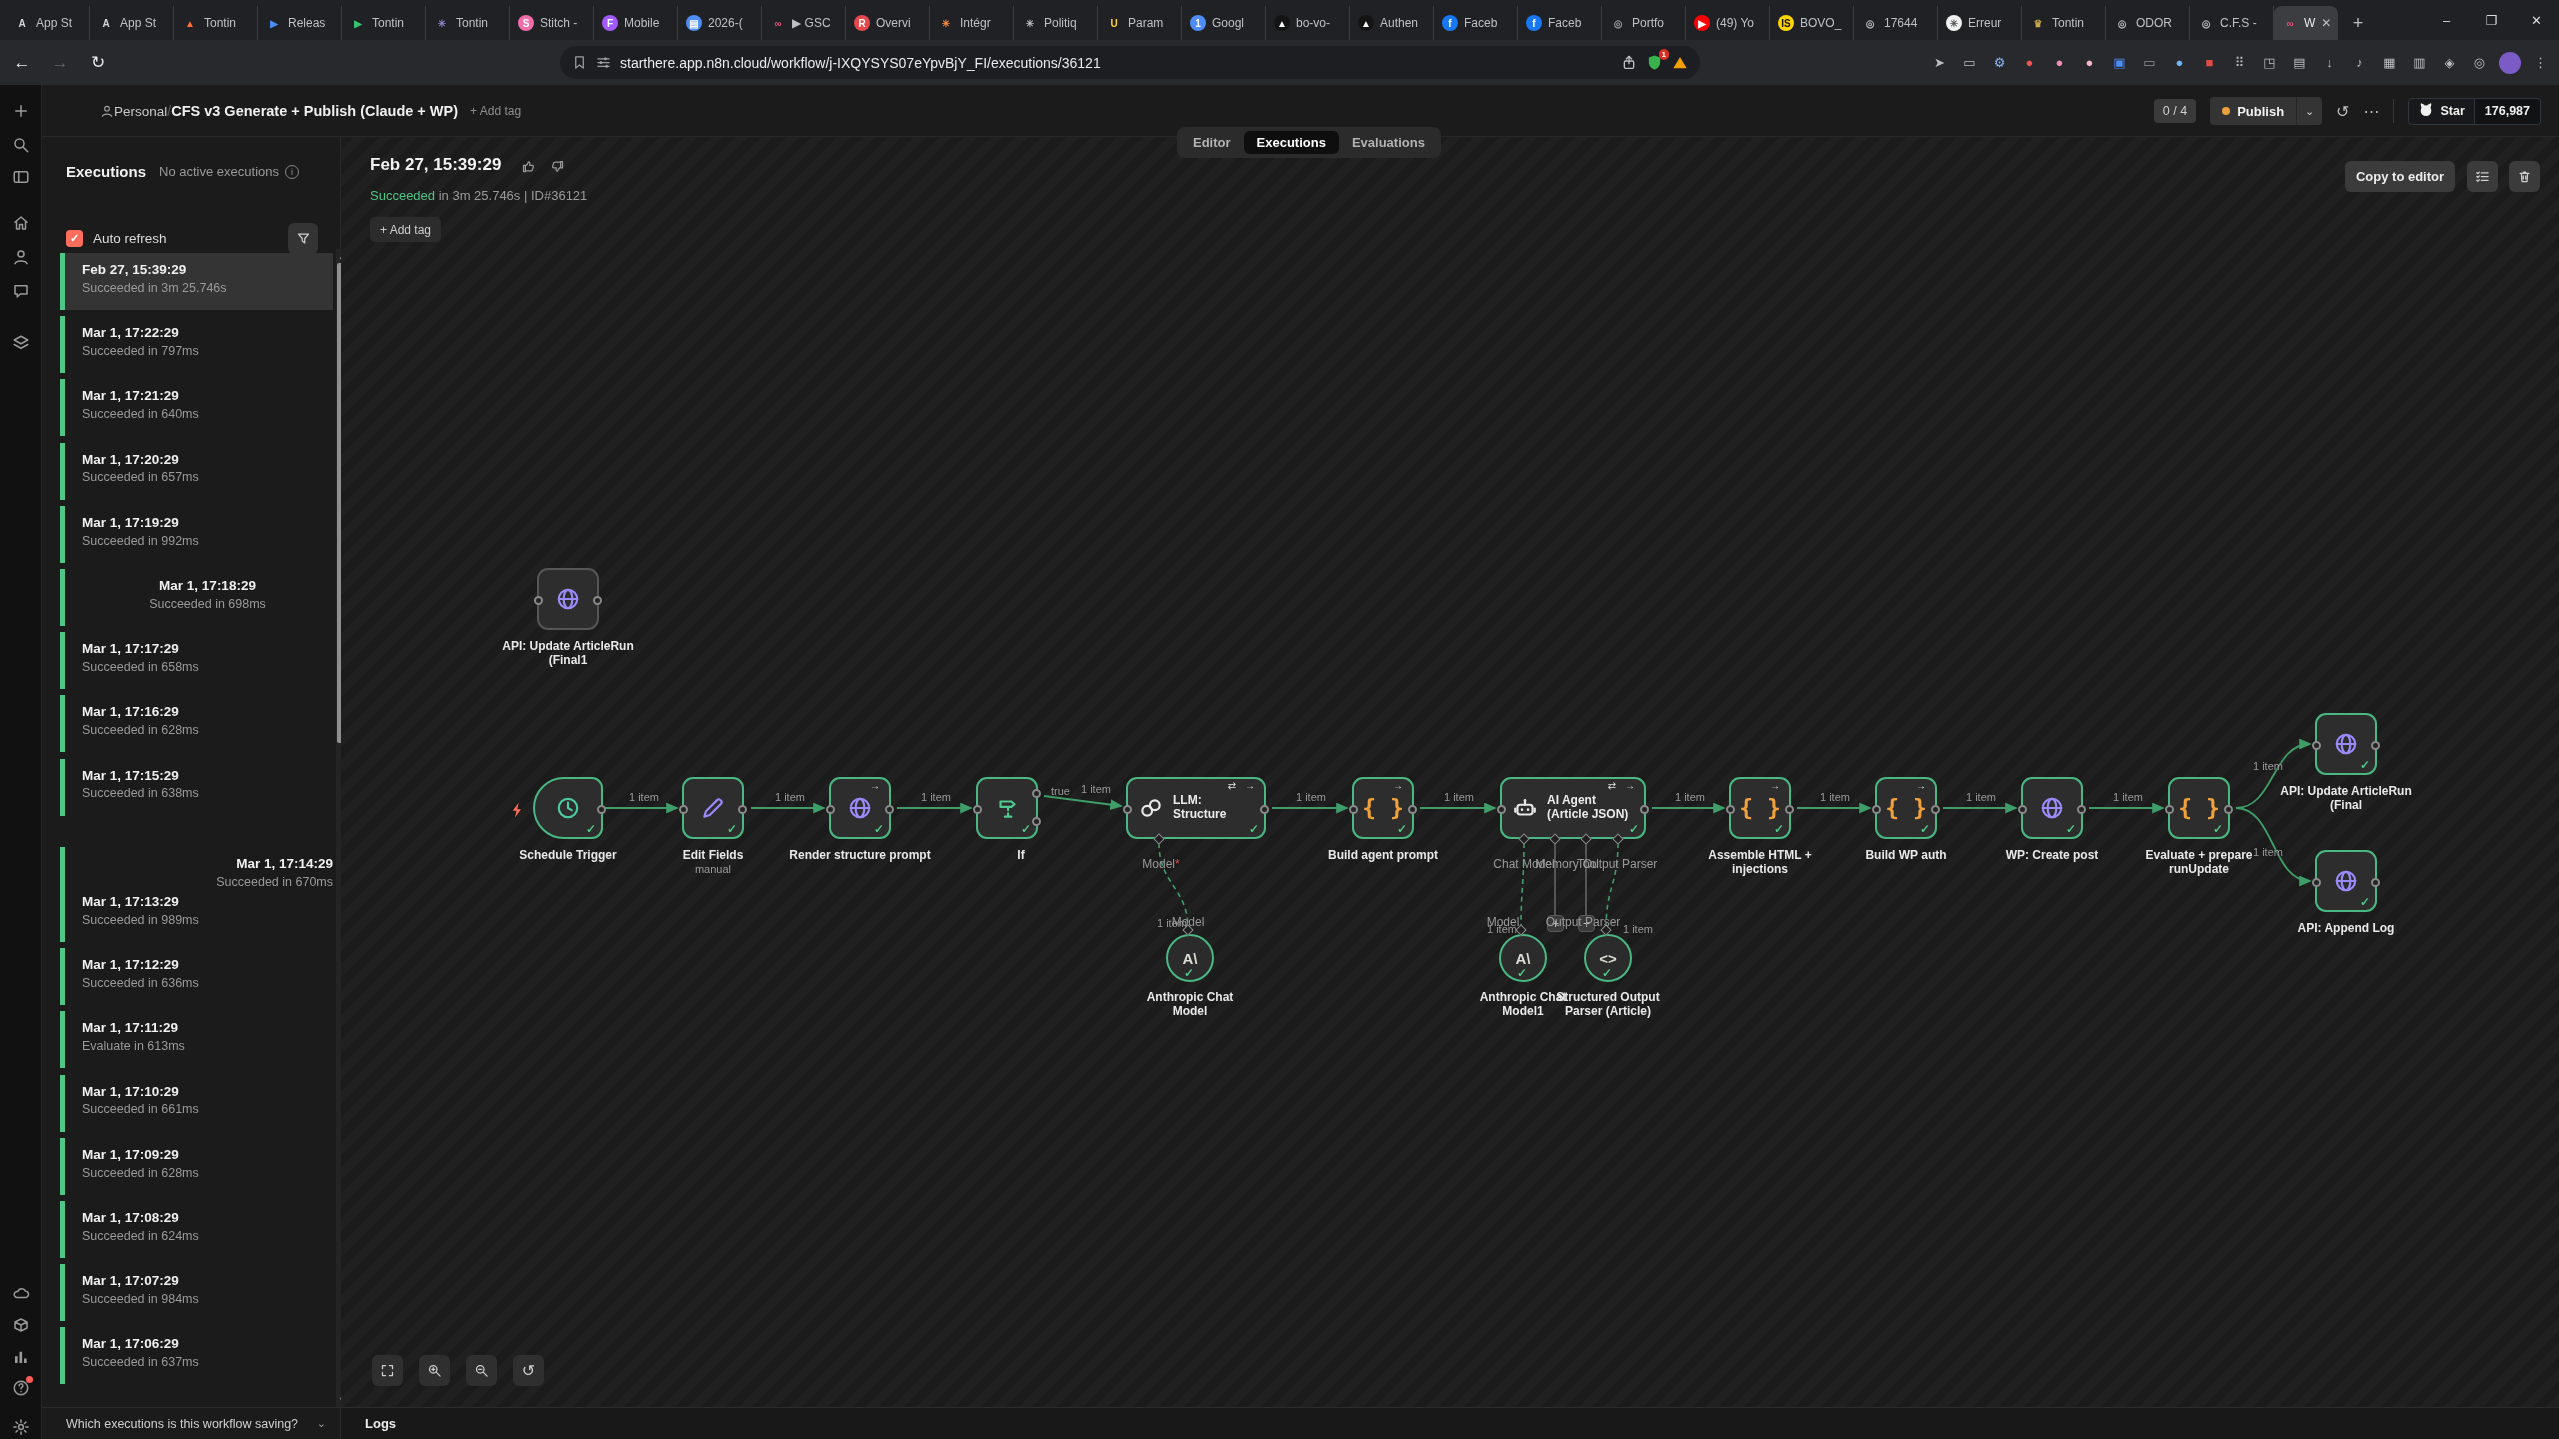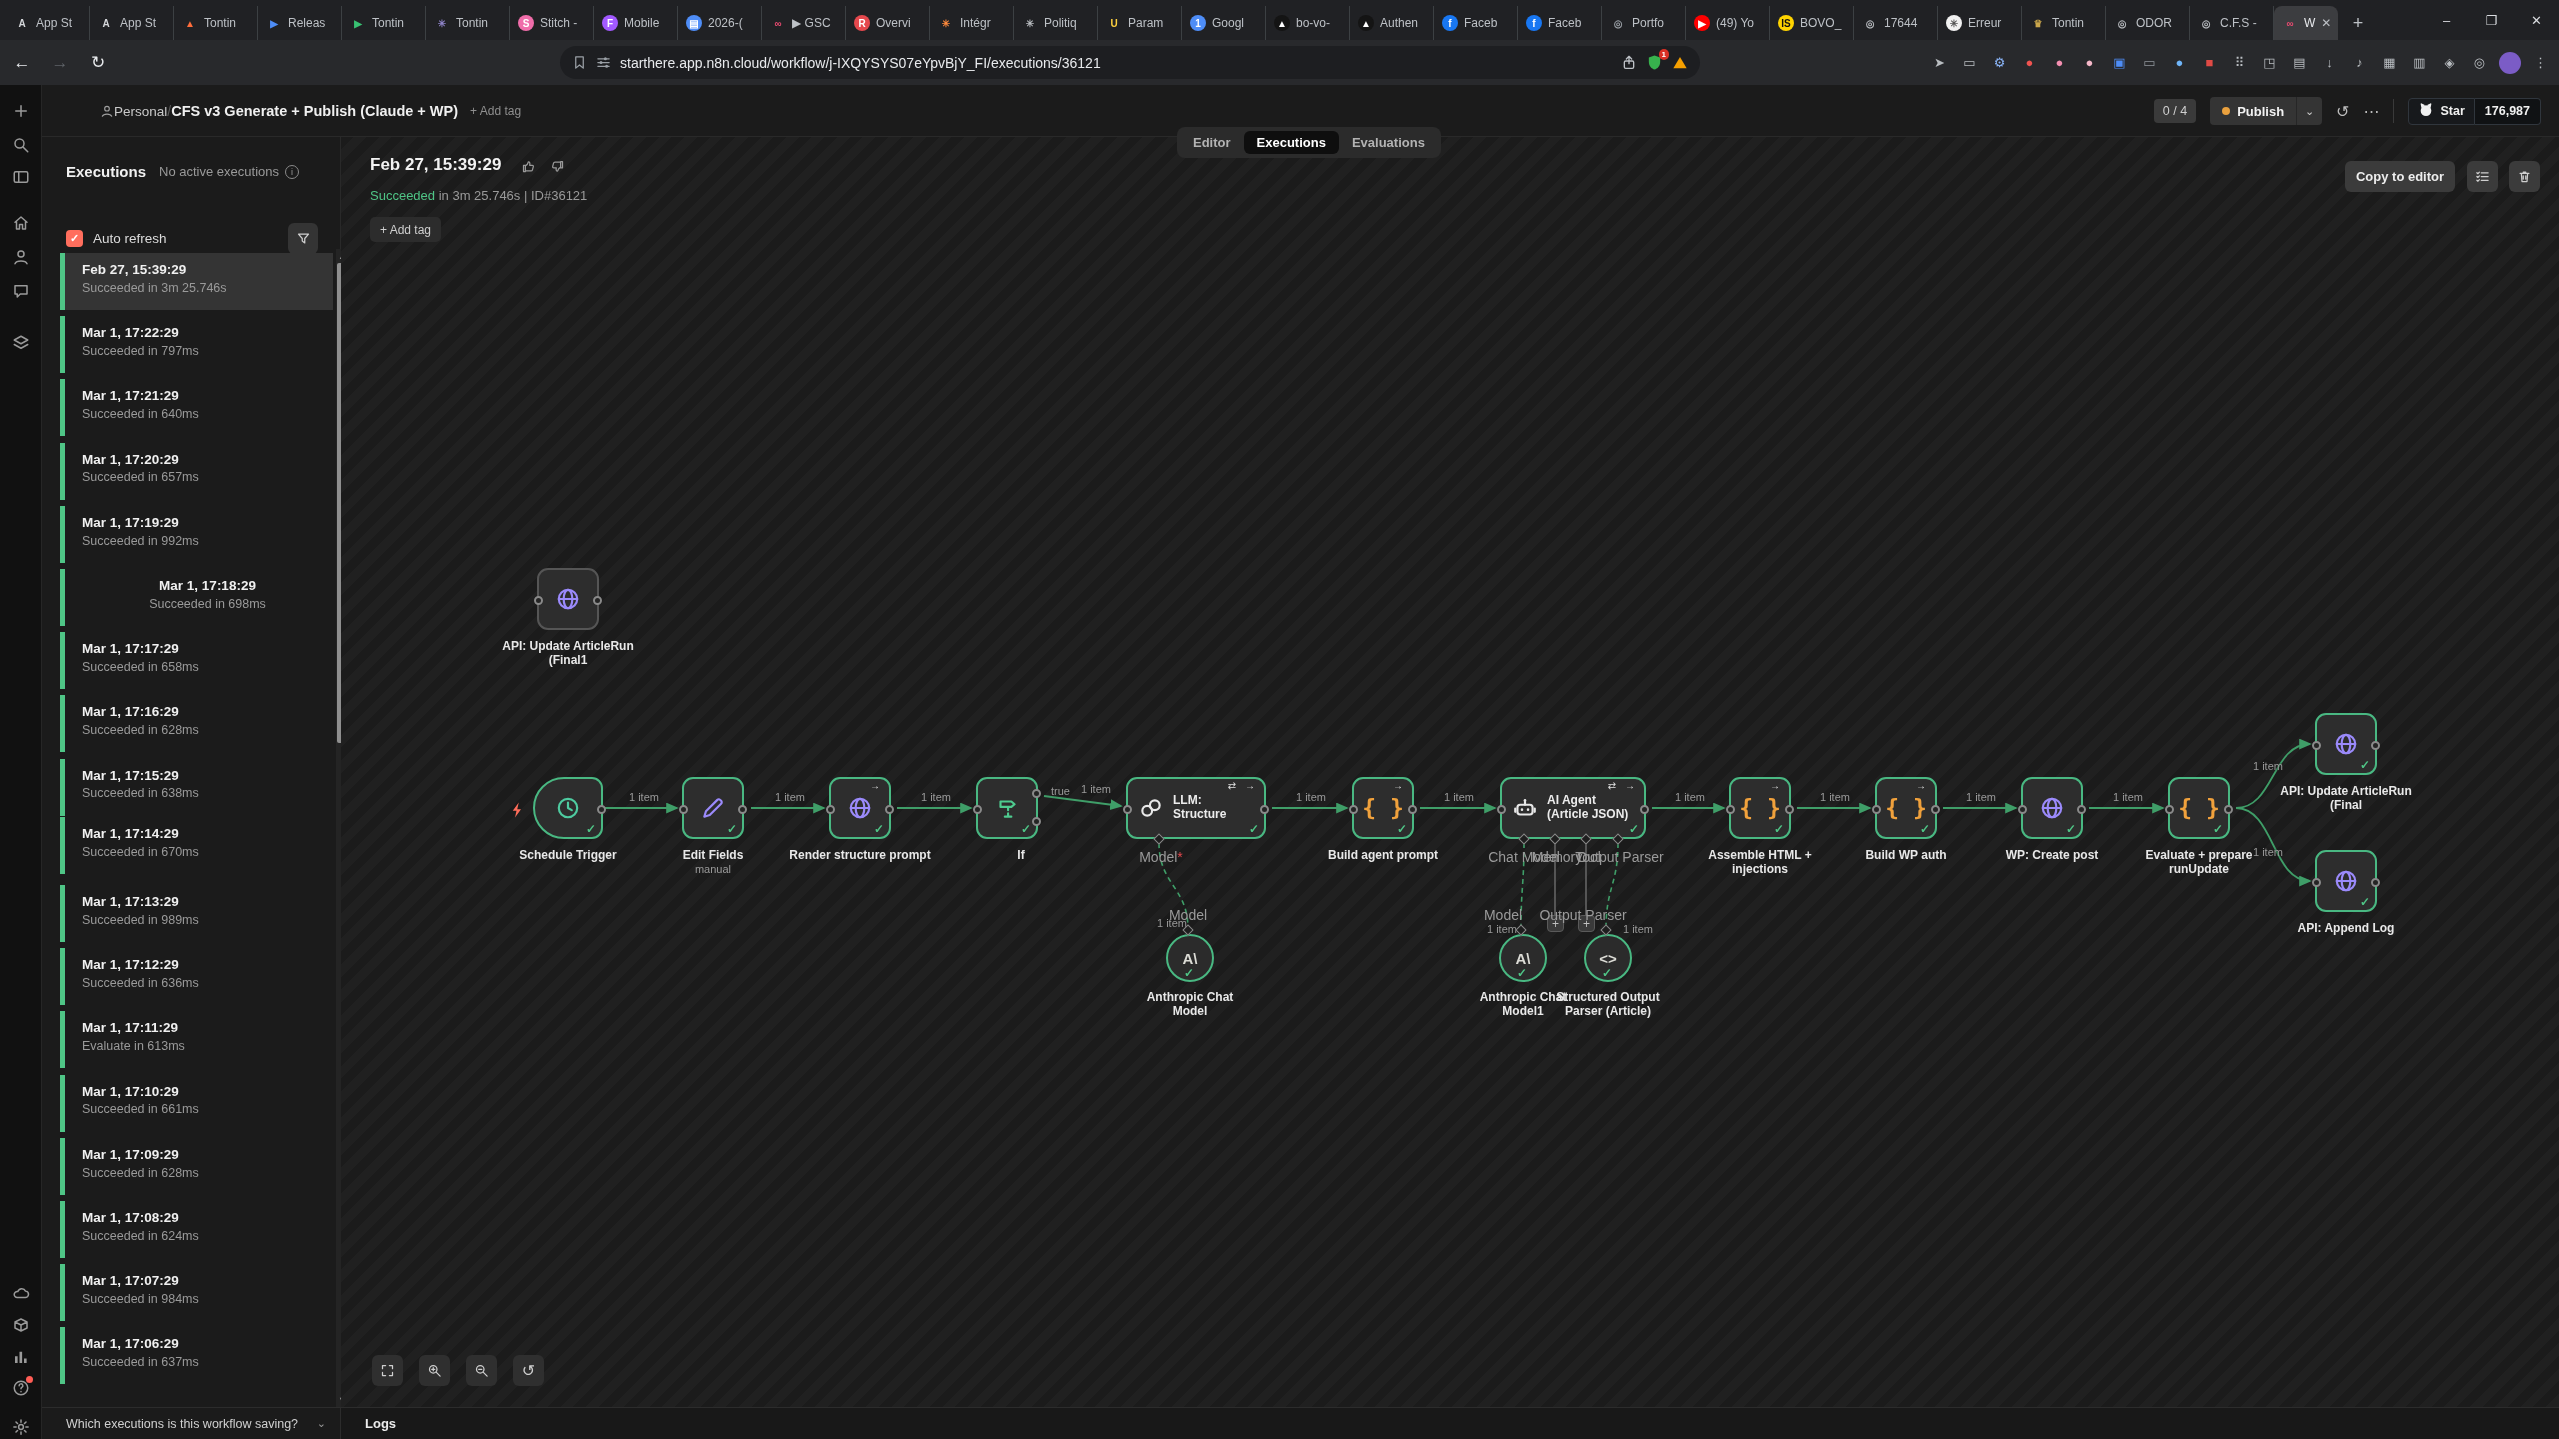--- a/index.html
+++ b/index.html
@@ -93,21 +93,21 @@
   .node.wide .ntitle{color:#ececec;font-size:12px;font-weight:bold;line-height:1.15;}
   .braces{font-size:23px;font-weight:bold;color:#f0a13c;font-family:"DejaVu Sans Mono",monospace;}
   .acode{font-size:15px;font-weight:bold;color:#dcdcd6;}
   .ncheck{position:absolute;right:5px;bottom:1px;color:#4fc586;font-size:12px;font-weight:bold;}
   .ncorner{position:absolute;right:6px;top:1px;color:#e0e0e0;font-size:10px;letter-spacing:3px;}
   .ndot{position:absolute;width:9px;height:9px;border-radius:50%;background:#242424;border:2px solid #8a8a8a;}
   .nlabel{position:absolute;transform:translateX(-50%);color:#e8e8e8;font-size:12px;font-weight:bold;text-align:center;white-space:nowrap;line-height:1.2;}
   .nsub{position:absolute;transform:translateX(-50%);color:#9a9a9a;font-size:11px;text-align:center;}
   .circle{position:absolute;background:#2b2b2b;border:2px solid #49b882;border-radius:50%;display:flex;align-items:center;justify-content:center;}
   .diamond{position:absolute;width:8px;height:8px;background:#1e1e1e;border:1.5px solid #8a8a8a;transform:rotate(45deg);}
-  .portlabel{position:absolute;transform:translateX(-50%);color:#9a9a9a;font-size:14px;white-space:nowrap;}
+  .portlabel{position:absolute;transform:translateX(-50%);color:#9a9a9a;font-size:12px;white-space:nowrap;margin-top:8px;}
   .portlabel .req{color:#e5484d;}
   .plusbtn{position:absolute;width:17px;height:17px;background:#3a3a3a;border:1px solid #5a5a5a;border-radius:4px;color:#c0c0c0;font-size:12px;display:flex;align-items:center;justify-content:center;}
   .edgelabel{position:absolute;color:#9a9a9a;font-size:11px;white-space:nowrap;text-shadow:0 0 3px #1b1b1b;}
   .bolt{position:absolute;}
 
   .sidefoot{position:absolute;left:42px;top:1407px;width:299px;height:32px;background:#1b1b1b;border-top:1px solid #2c2c2c;border-right:1px solid #2c2c2c;display:flex;align-items:center;padding:0 14px 0 24px;}
   .sidefoot .q{color:#d0d0d0;font-size:12.5px;flex:1;}
   .sidefoot .ch{color:#9a9a9a;font-size:11px;}
   .logsbar{position:absolute;left:341px;top:1407px;width:2218px;height:32px;background:#181818;border-top:1px solid #2c2c2c;display:flex;align-items:center;padding-left:24px;}
   .logsbar .t{color:#ececec;font-size:13px;font-weight:bold;}
@@ -465,21 +465,21 @@
           <div class="execstatus">Succeeded in 658ms</div>
         </div>
         <div class="execitem" style="top: 558.4px;">
           <div class="exectime">Mar 1, 17:16:29</div>
           <div class="execstatus">Succeeded in 628ms</div>
         </div>
         <div class="execitem" style="top: 621.6px;">
           <div class="exectime">Mar 1, 17:15:29</div>
           <div class="execstatus">Succeeded in 638ms</div>
         </div>
-        <div class="execitem" style="top: 680px;">
+        <div class="execitem" style="top: 710px; text-align: right;">
           <div class="exectime">Mar 1, 17:14:29</div>
           <div class="execstatus">Succeeded in 670ms</div>
         </div>
         <div class="execitem" style="top: 748px;">
           <div class="exectime">Mar 1, 17:13:29</div>
           <div class="execstatus">Succeeded in 989ms</div>
         </div>
         <div class="execitem" style="top: 811.2px;">
           <div class="exectime">Mar 1, 17:12:29</div>
           <div class="execstatus">Succeeded in 636ms</div>

